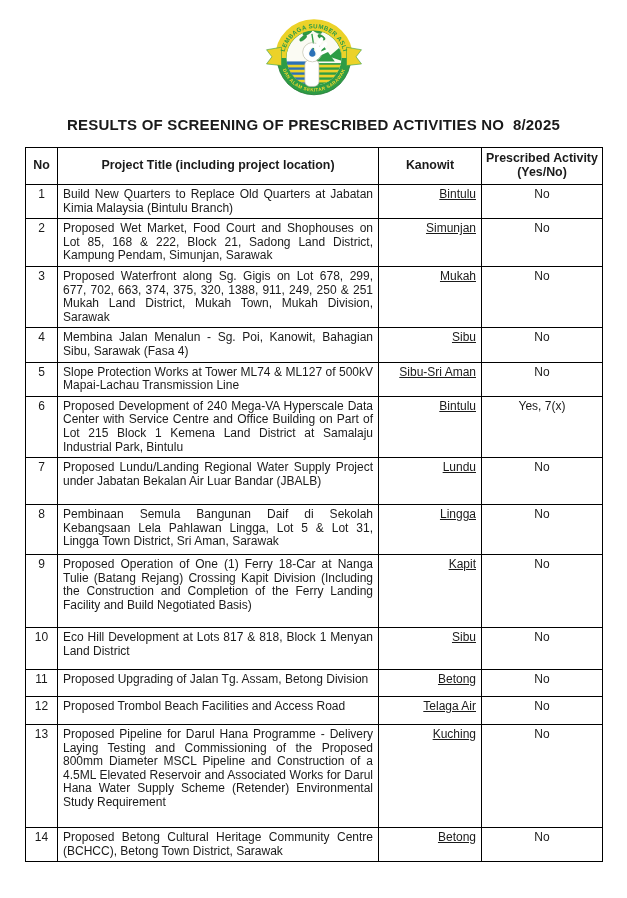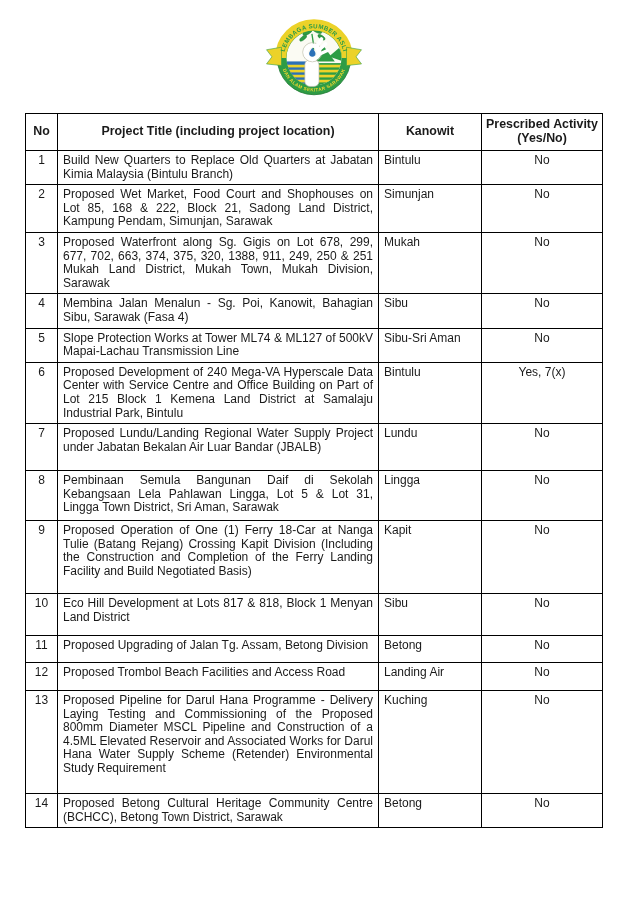--- a/index.html
+++ b/index.html
@@ -50,21 +50,21 @@
   }
   table.screening th {
     font-weight: bold;
     text-align: center;
     vertical-align: middle;
     font-size: 12.4px;
     padding: 2px 4px;
   }
   td.c-no  { text-align: center; padding-left: 2px; padding-right: 2px; }
   td.c-title { text-align: justify; }
-  td.c-loc { text-align: left; }
+  td.c-loc { text-align: right; text-decoration: underline; }
   td.c-act { text-align: center; }
 </style>
 </head>
 <body>
 
 <div class="page">
 
   <div class="logo-wrap">
     <svg width="100" height="86" viewBox="0 0 120 103" xmlns="http://www.w3.org/2000/svg">
       <defs>
@@ -118,20 +118,21 @@
 
       <text font-family="Liberation Sans, sans-serif" font-size="7.4" font-weight="bold" fill="#2e9c45" letter-spacing="0.4">
         <textPath href="#topArc" startOffset="50%" text-anchor="middle">LEMBAGA SUMBER ASLI</textPath>
       </text>
       <text font-family="Liberation Sans, sans-serif" font-size="5.6" font-weight="bold" fill="#f0d62f" letter-spacing="0.5">
         <textPath href="#botArc" startOffset="50%" text-anchor="middle">DAN ALAM SEKITAR SARAWAK</textPath>
       </text>
     </svg>
   </div>
 
+  <h1 class="doc-title">RESULTS OF SCREENING OF PRESCRIBED ACTIVITIES NO  8/2025</h1>
 
 
   <table class="screening">
     <colgroup>
       <col style="width:32px">
         <col style="width:321px">
         <col style="width:103px">
         <col style="width:121px">
     </colgroup>
     <thead>
@@ -205,21 +206,21 @@
       </tr>
       <tr style="height:27px">
         <td class="c-no">11</td>
         <td class="c-title">Proposed Upgrading of Jalan Tg. Assam, Betong Division</td>
         <td class="c-loc">Betong</td>
         <td class="c-act">No</td>
       </tr>
       <tr style="height:28px">
         <td class="c-no">12</td>
         <td class="c-title">Proposed Trombol Beach Facilities and Access Road</td>
-        <td class="c-loc">Landing Air</td>
+        <td class="c-loc">Telaga Air</td>
         <td class="c-act">No</td>
       </tr>
       <tr style="height:103px">
         <td class="c-no">13</td>
         <td class="c-title">Proposed Pipeline for Darul Hana Programme - Delivery Laying Testing and Commissioning of the Proposed 800mm Diameter MSCL Pipeline and Construction of a 4.5ML Elevated Reservoir and Associated Works for Darul Hana Water Supply Scheme (Retender) Environmental Study Requirement</td>
         <td class="c-loc">Kuching</td>
         <td class="c-act">No</td>
       </tr>
       <tr style="height:34px">
         <td class="c-no">14</td>

